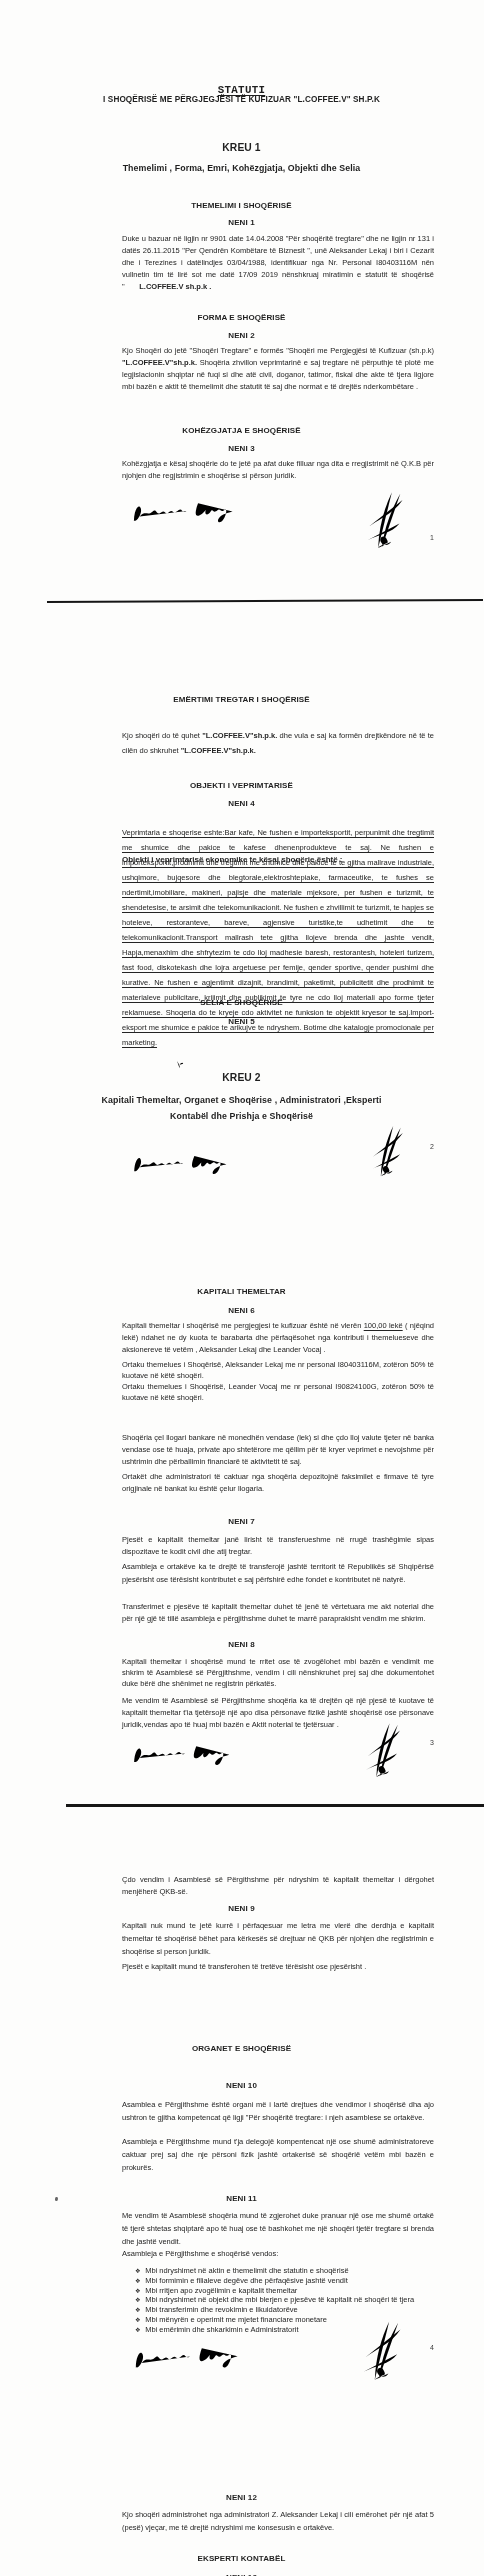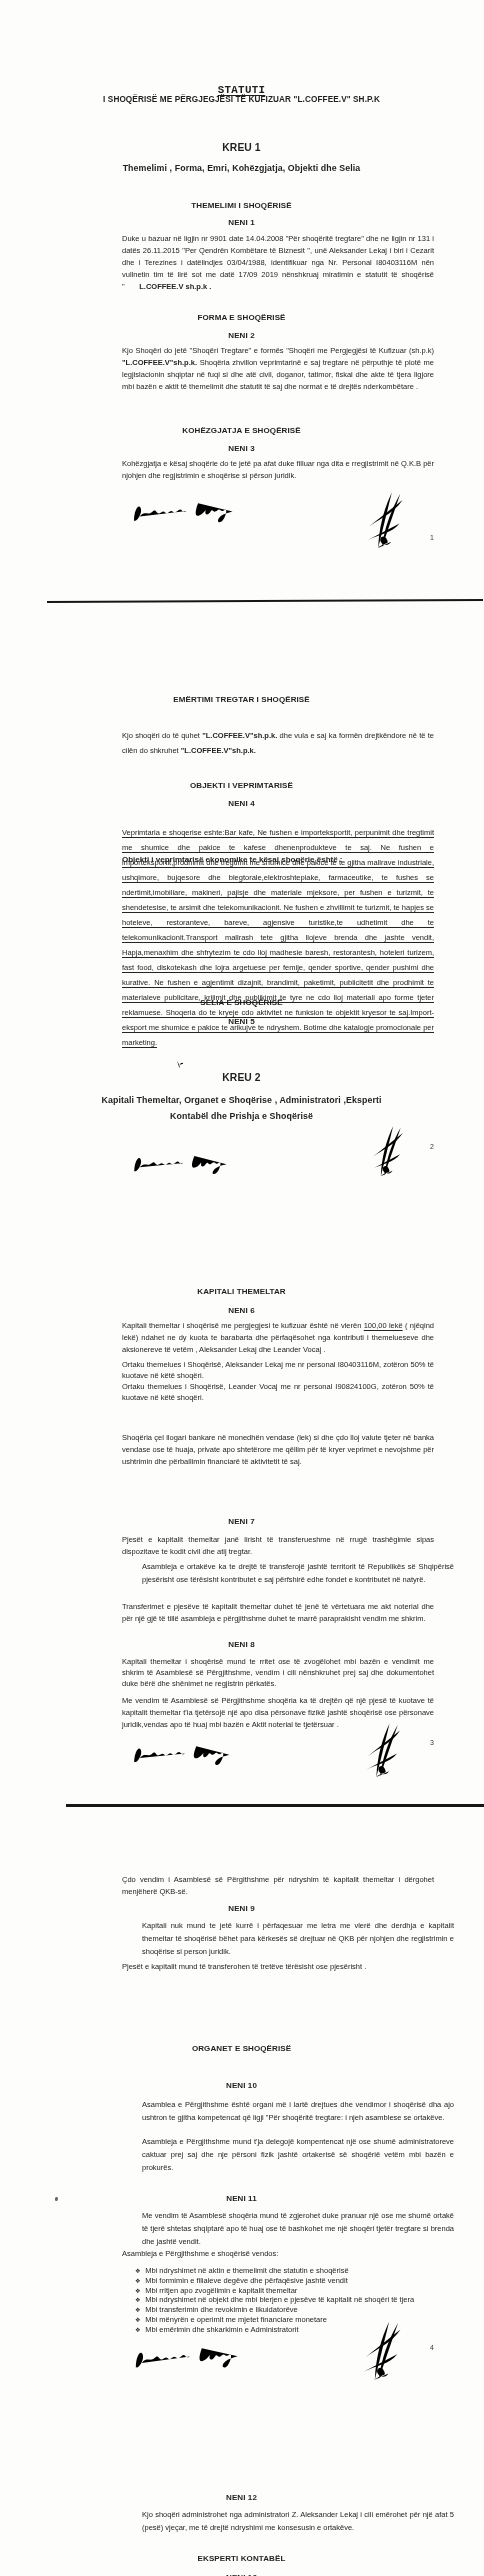--- a/index.html
+++ b/index.html
@@ -9,21 +9,21 @@
     font-family:"Liberation Sans",sans-serif;color:#262626;
   }
   .center-h{position:absolute;left:82px;width:319px;text-align:center;font-weight:bold;
     font-size:8px;letter-spacing:0.1px;color:#1f1f1f;}
   .big{font-size:10.3px;}
   .mid{font-size:8.8px;}
   .title{font-size:10.8px;text-decoration:underline;text-underline-offset:1.5px;letter-spacing:0.3px;font-family:Liberation Mono, monospace;}
   .para{position:absolute;left:122px;width:312px;text-align:justify;font-size:7.5px;
     line-height:12px;color:#242424;}
   .lh21{line-height:10.8px;}
-  .lh25{line-height:13px;margin-left:20px;}
+  .lh25{line-height:13px;}
   .lh29{line-height:15px;}
   .und{text-decoration:underline;text-underline-offset:1.5px;}
   .bld{font-weight:bold;}
   .intro-b{font-weight:bold;font-size:8px;text-align:left;margin-top:40px;}
   .bullets{position:absolute;left:135px;width:296px;font-size:7.5px;line-height:9.8px;}
   .bullet-row{display:flex;gap:4.6px;align-items:flex-end;}
   .bmark{font-size:6.2px;line-height:9.8px;color:#2b2b2b;}
   .pagenum{position:absolute;font-size:7px;color:#3a3a3a;}
   .scanline{position:absolute;background:#161616;}
   .smudge{position:absolute;background:#4c4c4c;border-radius:50% 40% 55% 45%;opacity:.85;}
@@ -117,20 +117,21 @@
       </svg>
   </div>
   <div class="pagenum" style="top:1143px;left:430px">2</div>
 
   <div class="center-h" style="top:1287px">KAPITALI THEMELTAR</div>
   <div class="center-h" style="top:1306px">NENI 6</div>
   <div class="para" style="top:1320px"><span>Kapitali themeltar i shoqërisë me pergjegjesi te kufizuar është në vlerën </span><span class="und">100,00 lekë</span><span> ( njëqind lekë)  ndahet ne dy kuota te barabarta dhe përfaqësohet  nga kontributi i themelueseve dhe aksionereve të vetëm , Aleksander Lekaj dhe Leander Vocaj  .</span></div>
   <div class="para lh21" style="top:1360px">Ortaku themelues i Shoqërisë, Aleksander Lekaj me nr personal I80403116M, zotëron 50% të kuotave në këtë shoqëri.</div>
   <div class="para lh21" style="top:1382px">Ortaku themelues i Shoqërisë, Leander Vocaj me nr personal I90824100G, zotëron 50% të kuotave në këtë shoqëri.</div>
   <div class="para" style="top:1432px">Shoqëria çel llogari bankare në monedhën vendase (lek) si dhe çdo lloj valute tjeter në banka vendase ose të huaja, private apo shtetërore me qëllim për të kryer veprimet e nevojshme për ushtrimin dhe përballimin financiarë të aktivitetit të saj.</div>
+  <div class="para" style="top:1471px">Ortakët dhe administratori të caktuar nga shoqëria depozitojnë faksimilet e firmave të tyre origjinale në bankat ku është çelur llogaria.</div>
 
   <div class="center-h" style="top:1517px">NENI 7</div>
   <div class="para" style="top:1534px">Pjesët e kapitalit themeltar janë lirisht të transferueshme në rrugë trashëgimie sipas dispozitave te kodit civil dhe atij tregtar.</div>
   <div class="para lh25" style="top:1560px">Asambleja e ortakëve ka te drejtë të transferojë jashtë territorit të Republikës së Shqipërisë pjesërisht ose tërësisht kontributet e saj përfshirë edhe fondet e kontributet në natyrë.</div>
   <div class="para" style="top:1601px">Transferimet e pjesëve të kapitalit themeltar duhet të jenë të vërtetuara me akt noterial dhe për një gjë të tillë asambleja e përgjithshme duhet te marrë paraprakisht vendim me shkrim.</div>
 
   <div class="center-h" style="top:1640px">NENI 8</div>
   <div class="para lh21" style="top:1657px">Kapitali themeltar i shoqërisë mund te rritet ose të zvogëlohet mbi bazën e vendimit me shkrim të Asamblesë së Përgjithshme, vendim i cili nënshkruhet prej saj dhe dokumentohet duke bërë dhe shënimet ne regjistrin përkatës.</div>
   <div class="para" style="top:1695px">Me vendim të Asamblesë së Përgjithshme shoqëria ka të drejtën që një pjesë të kuotave të kapitalit themeltar t'ia tjetërsojë një apo disa përsonave fizikë jashtë shoqërisë ose përsonave juridik,vendas apo të huaj mbi bazën e Aktit noterial te tjetërsuar .</div>
 

